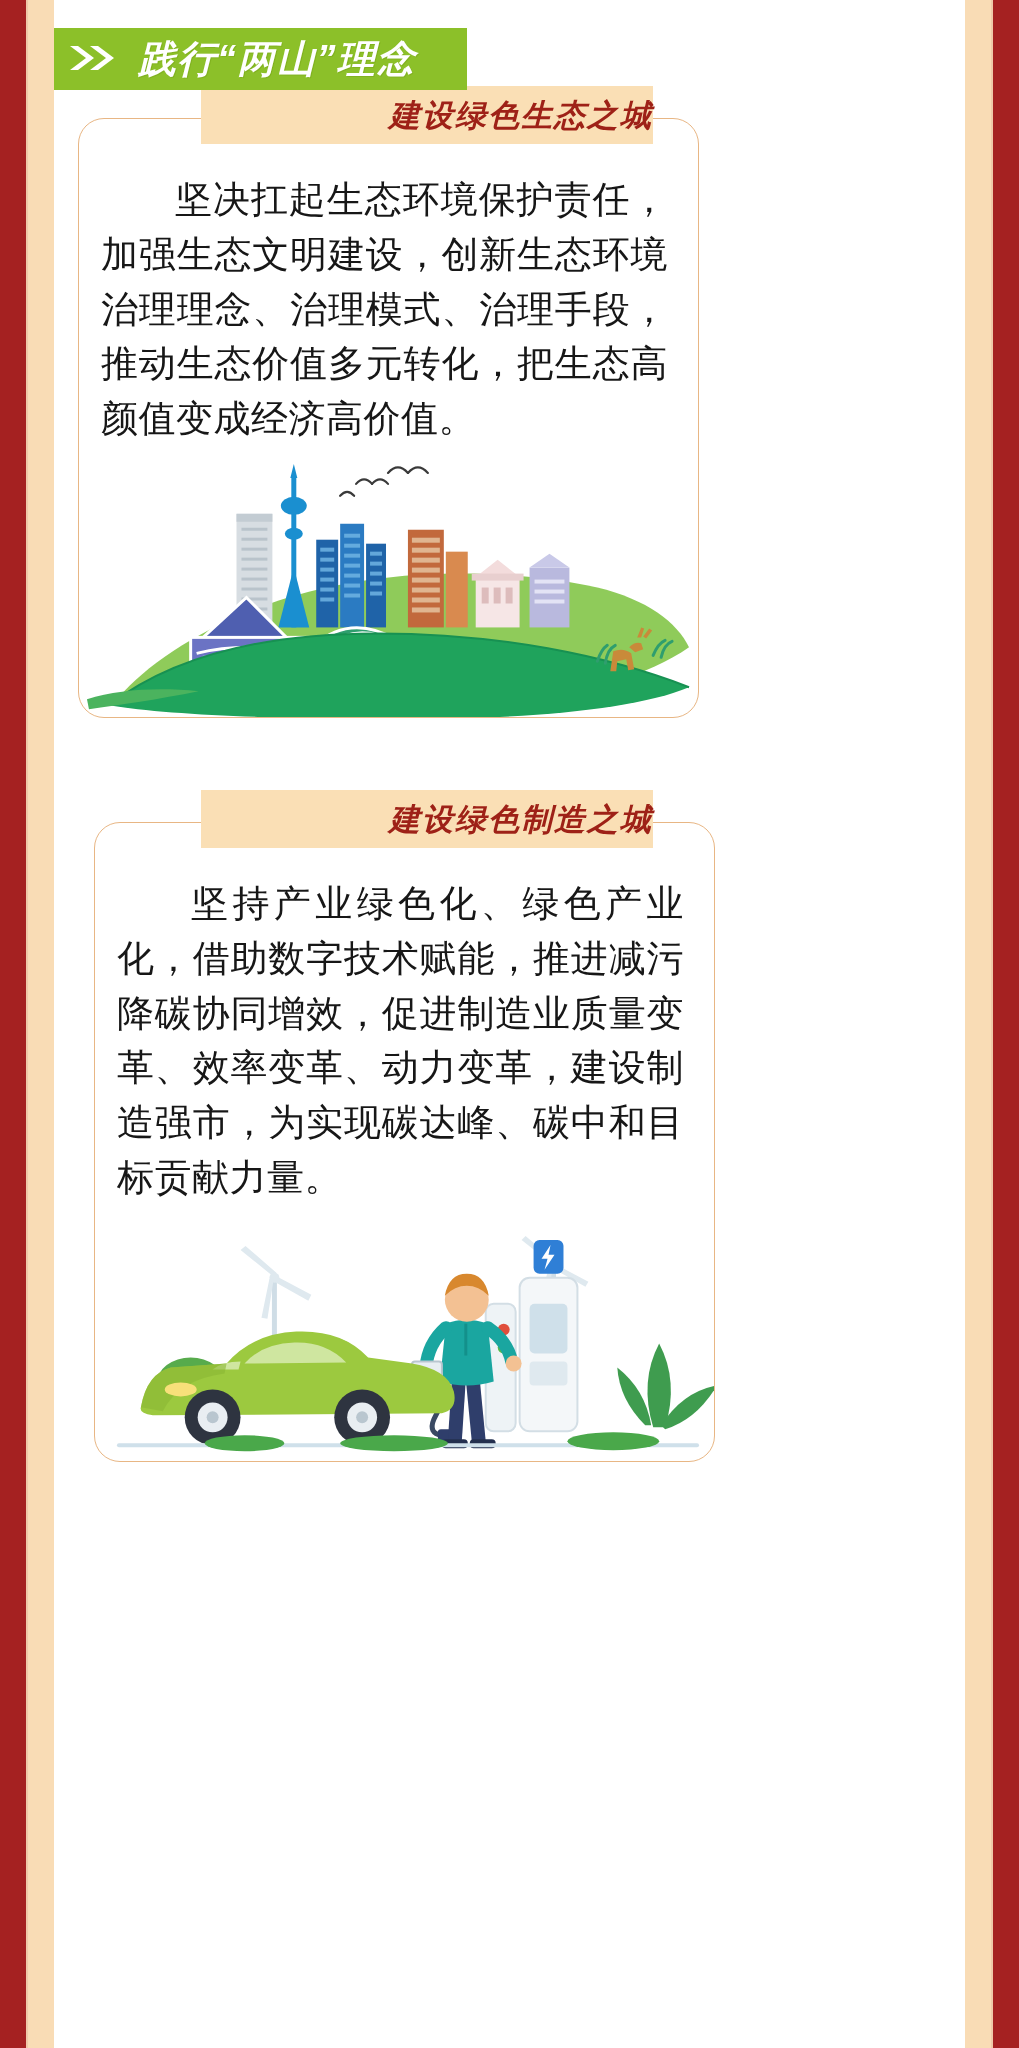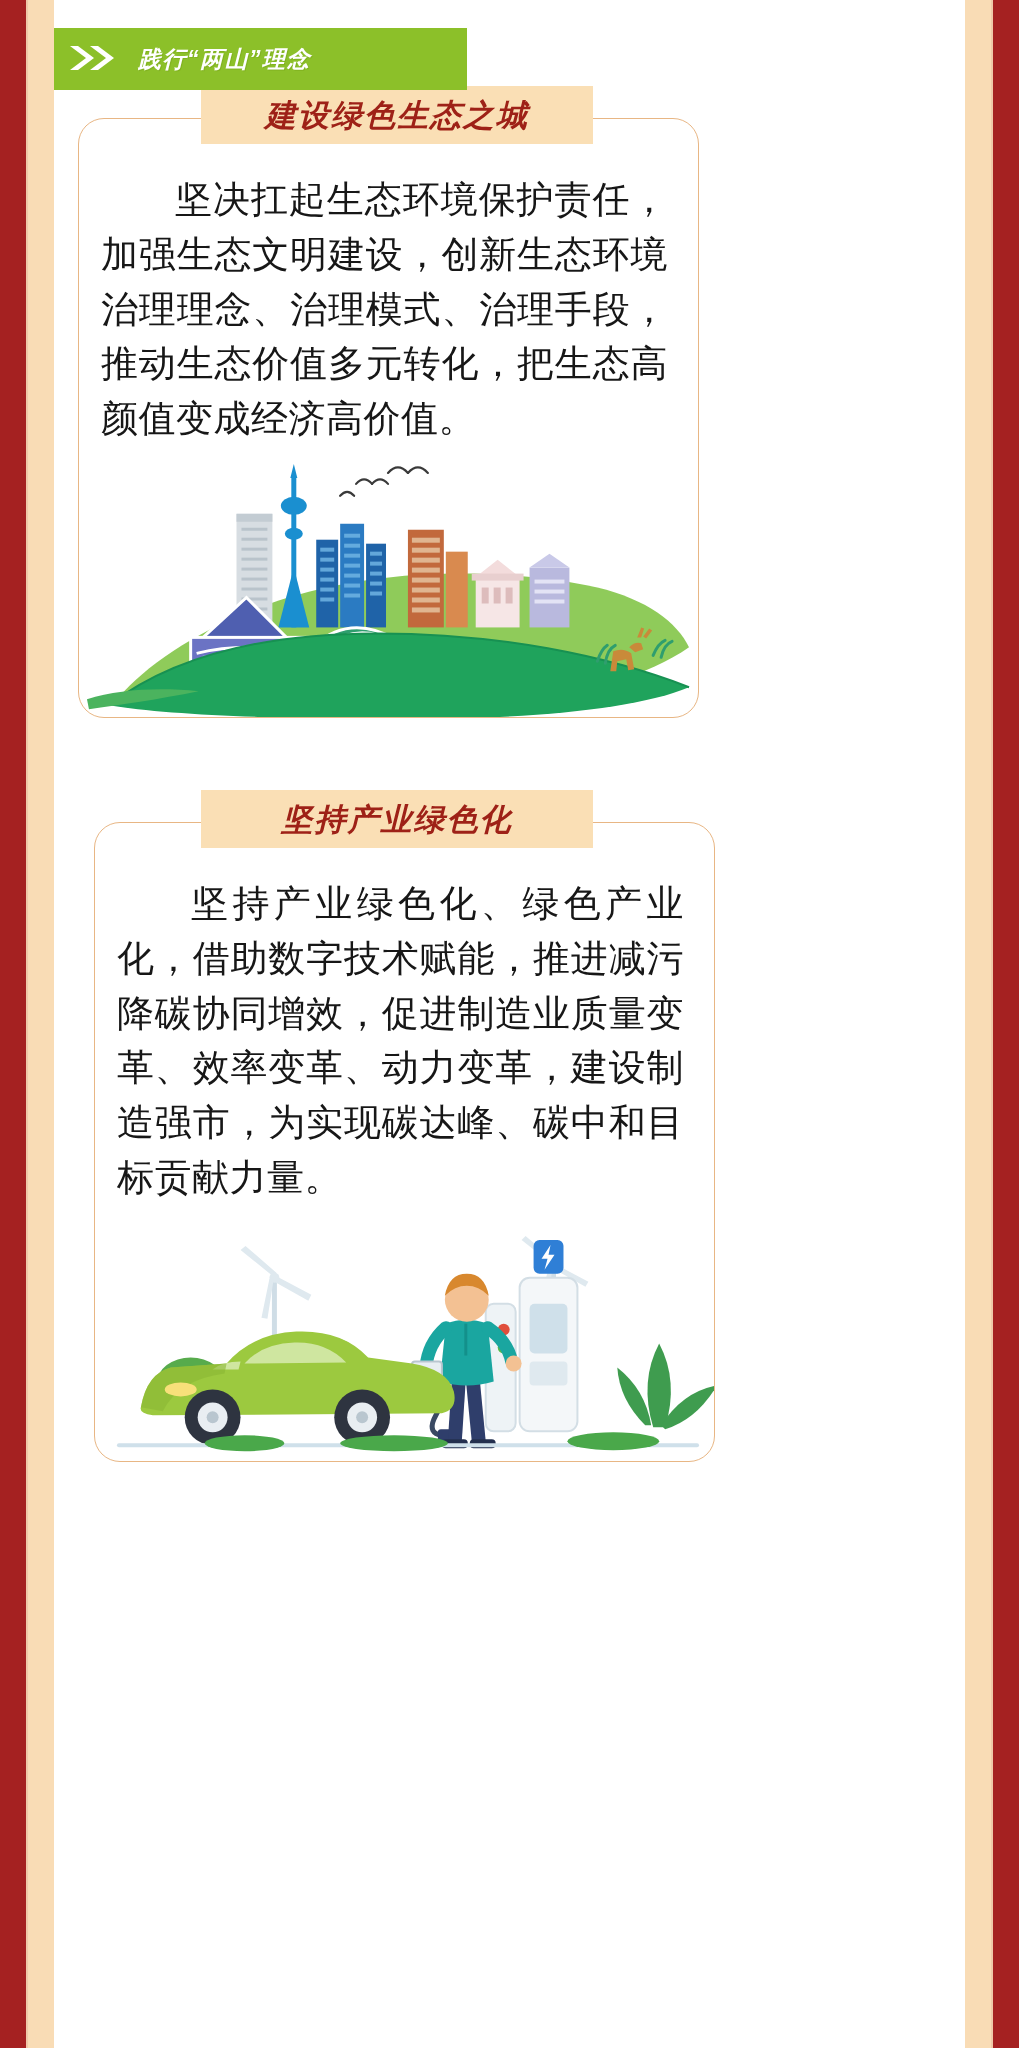--- a/index.html
+++ b/index.html
@@ -82,41 +82,41 @@
     flex: 0 0 auto;
     display: flex;
     align-items: center;
     margin-right: 16px;
     margin-top: -2px;
   }
   .chevrons svg { display: block; }
 
   .green-bar-label {
     color: #ffffff;
-    font-size: 23px;
+    font-size: 38px;
     font-weight: 700;
     font-style: italic;
     letter-spacing: 1.5px;
     line-height: 1;
     white-space: nowrap;
     text-shadow: 1px 1px 0 rgba(120,165,25,0.55);
   }
 
   
   .orange-bar {
     position: relative;
     z-index: 3;
     margin-top: -4px;
     margin-left: 147px;
-    width: 392px;
+    width: 452px;
     height: 58px;
     background: #fadfb5;
     display: flex;
     align-items: center;
-    justify-content: center;
+    justify-content: flex-end;
   }
   .orange-bar-label {
     color: #9e2117;
     font-size: 31px;
     font-weight: 700;
     font-style: italic;
     letter-spacing: 2px;
     line-height: 1;
     white-space: nowrap;
   }
@@ -318,21 +318,21 @@
             </g>
           </svg>
         </div>
       </div>
     </div>
 
     <div class="section sec2">
 
 
       <div class="orange-bar">
-        <span class="orange-bar-label">坚持产业绿色化</span>
+        <span class="orange-bar-label">建设绿色制造之城</span>
       </div>
 
       <div class="card card2">
         <p class="card-body">坚持产业绿色化、绿色产业化，借助数字技术赋能，推进减污降碳协同增效，促进制造业质量变革、效率变革、动力变革，建设制造强市，为实现碳达峰、碳中和目标贡献力量。</p>
 
         <div class="illus">
           <svg viewBox="0 0 621 250" preserveAspectRatio="xMidYMax meet" aria-hidden="true">
 
             <g stroke="#cfdde6" stroke-width="5" stroke-linecap="round" fill="none">
               <path d="M180 190 L180 66"></path>

